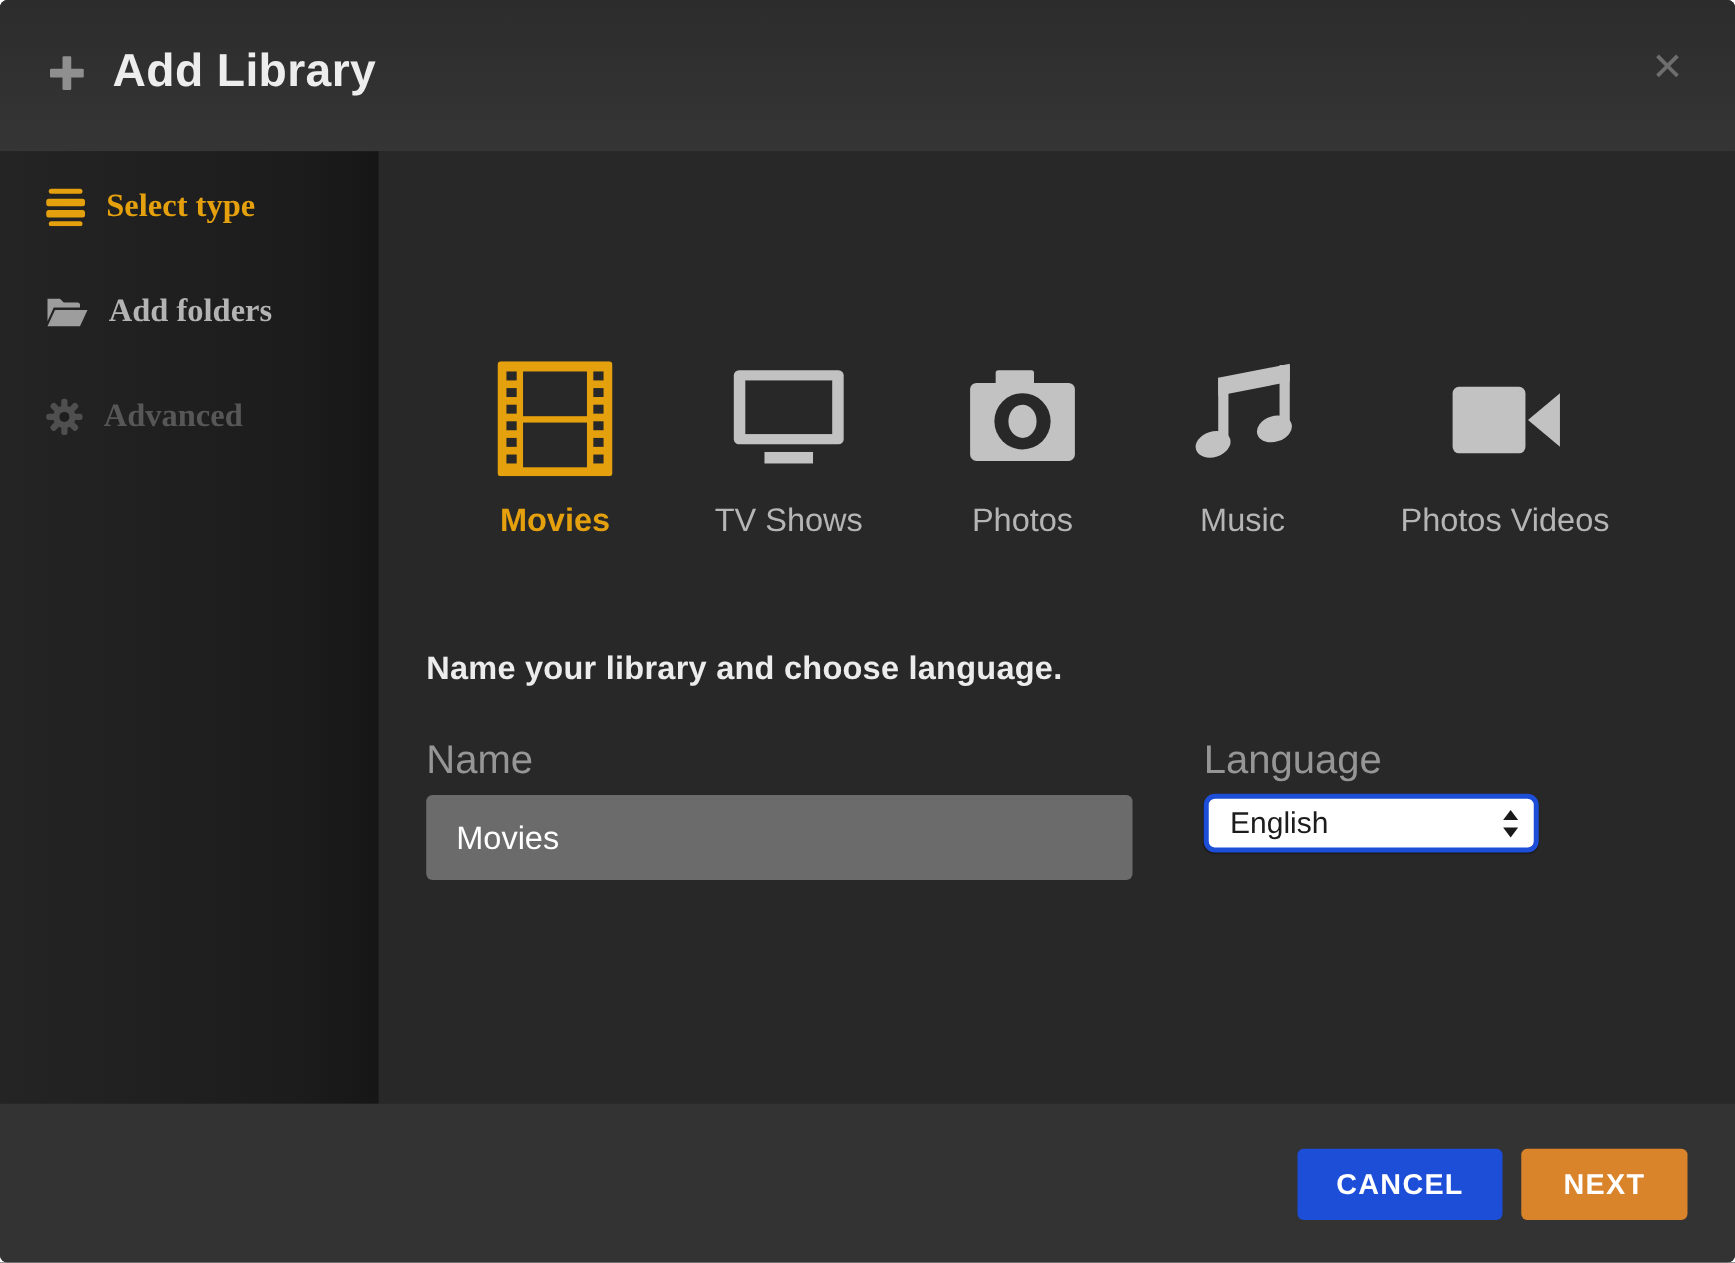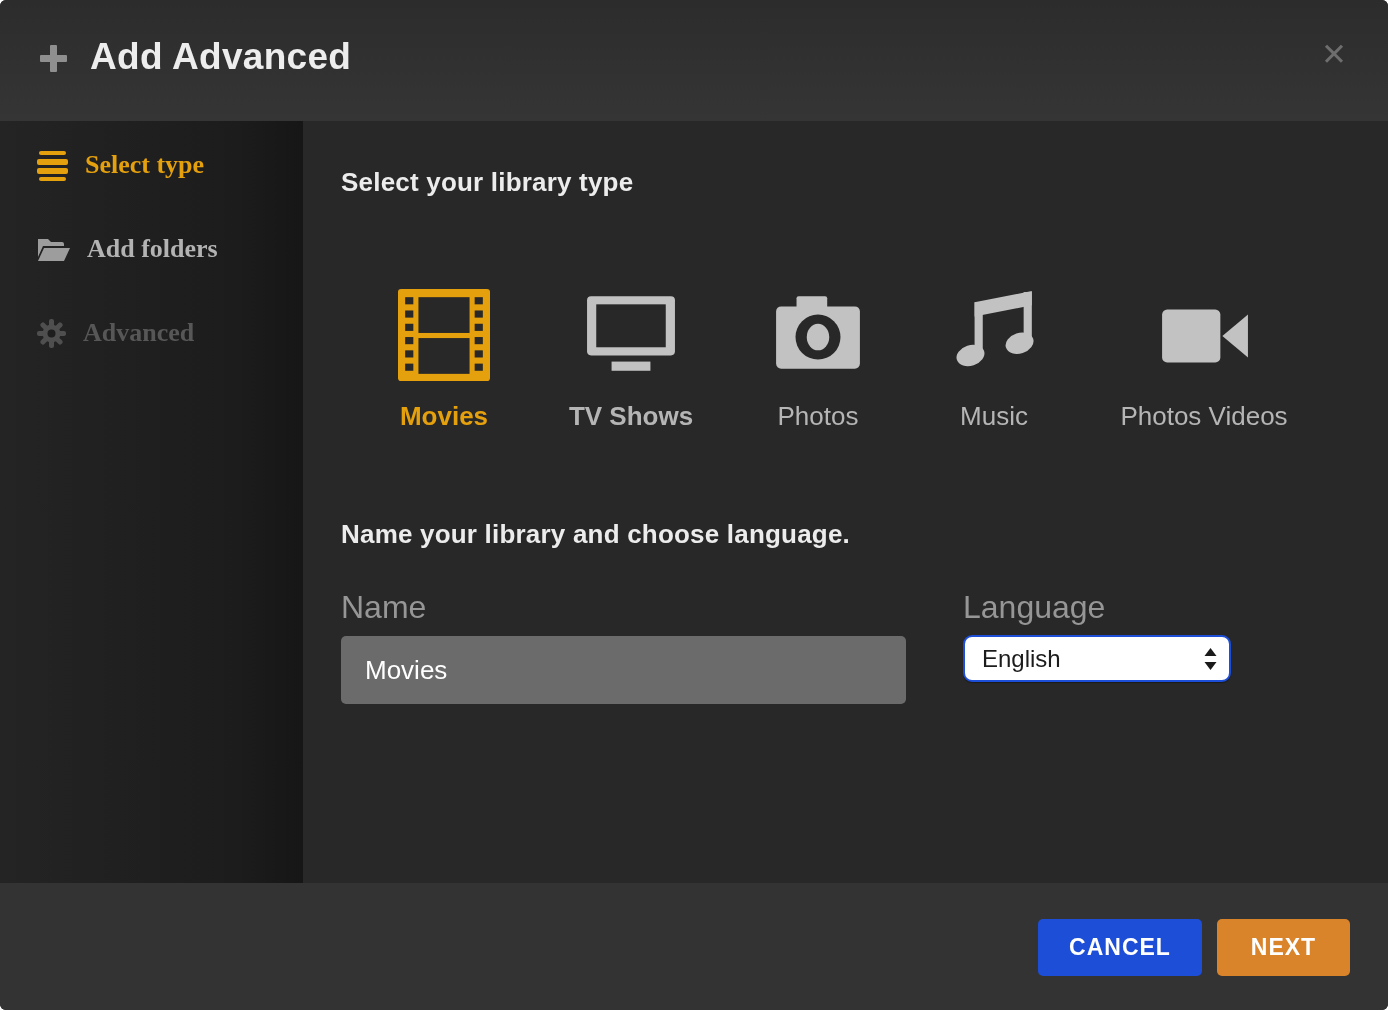--- a/index.html
+++ b/index.html
@@ -55,40 +55,40 @@
   #type-heading { top:46px; }
   #name-heading { top:398px; }
 
   .type-row { position:absolute; left:66px; top:168px; display:flex; }
   .type-cell {
     width:150px; display:flex; flex-direction:column; align-items:center;
     background:none; border:none; padding:0; cursor:pointer;
     font-family:"Liberation Sans","DejaVu Sans",sans-serif;
   }
   .type-cell:nth-child(1){ margin-right:37px; }
-  .type-cell:nth-child(2){ margin-right:37px;font-weight:bold; }
+  .type-cell:nth-child(2){ margin-right:37px; }
   .type-cell:nth-child(3){ margin-right:26px; }
   .type-cell:nth-child(4){ margin-right:60px; }
   .type-label { margin-top:17px; font-size:26px; color:#b5b5b5; white-space:nowrap; }
   .type-cell.selected .type-label { color:#e5a00d; font-weight:600; }
 
   .field-label { position:absolute; top:468px; font-size:32px; color:#969696; }
   #name-label { left:38px; }
   #language-label { left:660px; }
 
   .name-input {
     position:absolute; left:38px; top:515px; width:541px; height:68px;
     background:#6b6b6b; border:none; border-radius:5px;
     color:#ffffff; font-size:26px; padding:0 0 0 24px;
     font-family:"Liberation Sans","DejaVu Sans",sans-serif; outline:none;
   }
 
   .lang-select {
     position:absolute; left:660px; top:514px; width:268px; height:47px;
-    background:#ffffff; border:2px solid #1d4ed8; border-radius:9px;
+    background:#ffffff; border:4px solid #1d4ed8; border-radius:9px;
     display:flex; align-items:center; cursor:pointer; box-sizing:border-box;
     box-shadow:0 1px 1px rgba(0,0,0,.35);
   }
   .lang-select .val { margin-left:17px; font-size:24px; color:#1c1c1c; flex:1; }
   .lang-select .stepper { margin-right:11px; display:flex; }
 
   
   .footer { position:absolute; left:0; right:0; bottom:0; height:127px; background:#333333; }
   .btn {
     position:absolute; top:36px; height:57px; border:none; border-radius:5px;
@@ -105,21 +105,21 @@
 
   <div class="header">
     <span class="plus-icon">
       <svg width="31" height="31" viewBox="0 0 31 31">
           <g fill="#8f8f8f">
         <rect x="12" y="2" width="7" height="27" rx="1"></rect>
         <rect x="2" y="12" width="27" height="7" rx="1"></rect>
       </g>
         </svg>
     </span>
-    <span class="header-title">Add Advanced</span>
+    <span class="header-title">Add Library</span>
     <button class="close-btn">
       <span>✕</span>
     </button>
   </div>
 
   <div class="sidebar">
     <button class="side-item active" style="top:22px;">
       <span class="ic">
         <svg width="33" height="31" viewBox="0 0 33 31">
             <g fill="#e5a00d">
@@ -154,21 +154,20 @@
           <path d="M2 4 h10 l3 3 h11 a2 2 0 0 1 2 2 v2 H7 L2 22 z"></path>
           <path d="M8 13 h26 l-6 13 H2 z"></path>
         </g>
           </svg>
       </span>
       <span>Add folders</span>
     </button>
   </div>
 
   <div class="main">
-    <div class="section-heading" id="type-heading">Select your library type</div>
 
     <div class="type-row">
       <button class="type-cell selected">
         <span>
           <svg width="92" height="92" viewBox="0 0 90 90">
             <rect x="0" y="0" width="90" height="90" rx="3" fill="#e5a00d"></rect>
             <g fill="#282828">
               <rect x="20" y="8" width="50" height="35"></rect>
               <rect x="20" y="48" width="50" height="35"></rect>
               <rect x="7" y="8" width="8" height="7"></rect>

